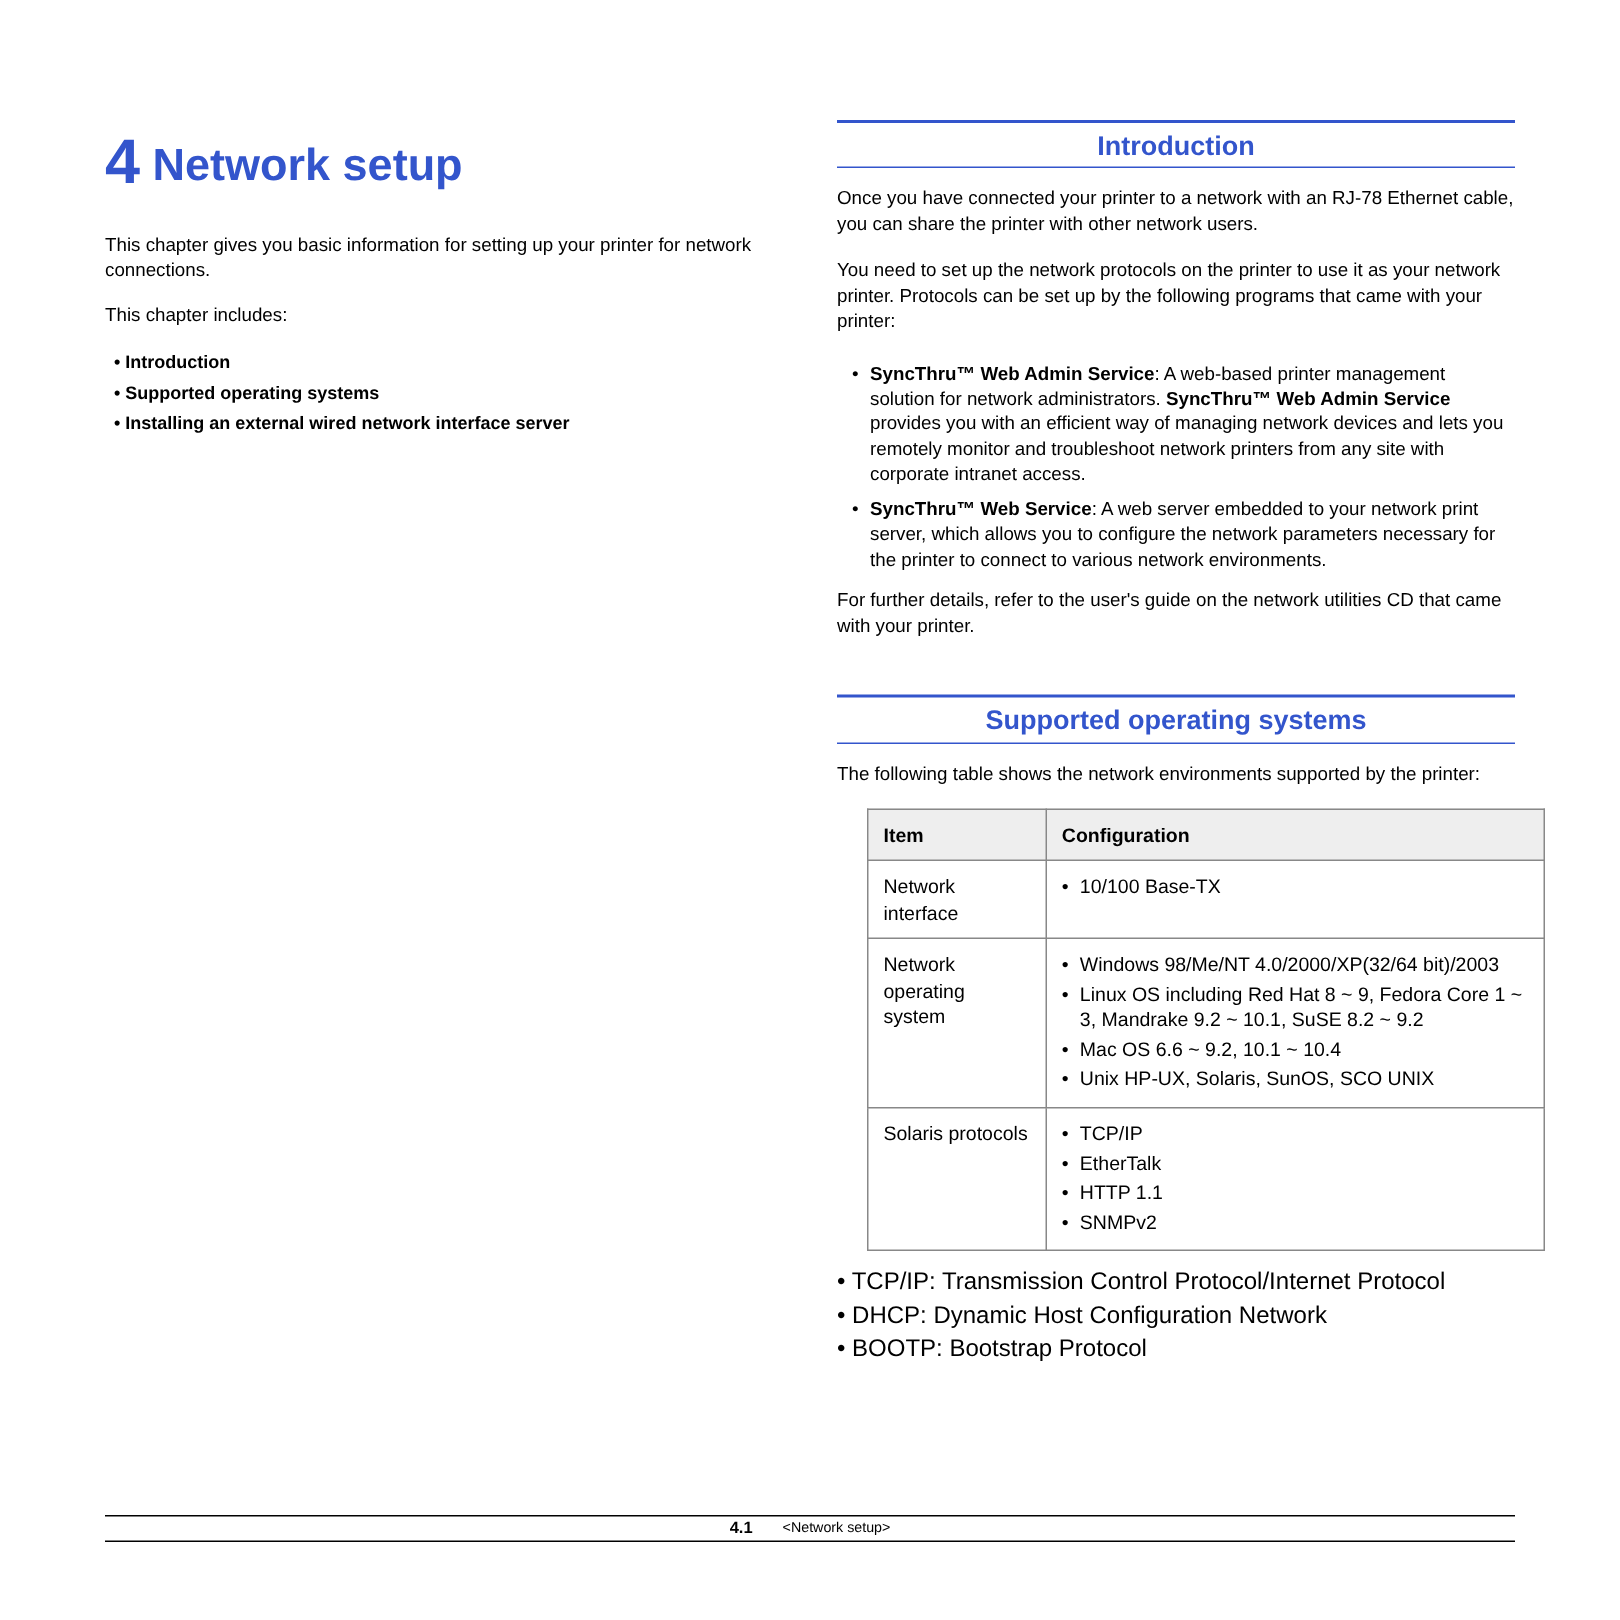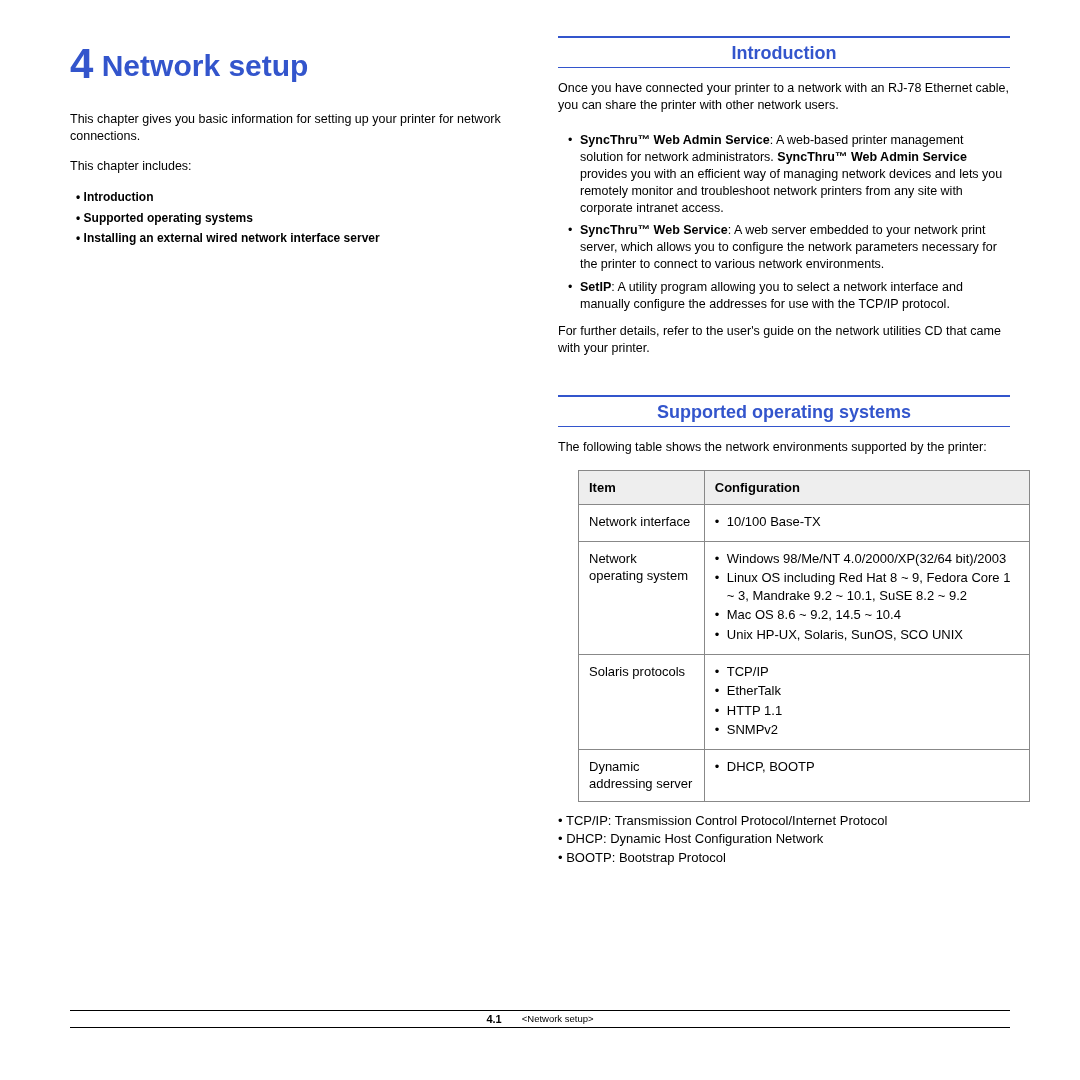--- a/index.html
+++ b/index.html
@@ -7,21 +7,21 @@
     font-family: Arial, Helvetica, sans-serif;
     background: #fff;
     width: 1080px;
     height: 1080px;
     position: relative;
     font-size: 12.5px;
     color: #000;
     line-height: 1.35;
   }
   .page {
-    padding: 36px 70px 0 70px;
+    padding: 80px 70px 0 70px;
     display: flex;
     gap: 36px;
   }
   .col {
     flex: 1;
     min-width: 0;
   }
   .chapter-heading {
     font-size: 30px;
     font-weight: bold;
@@ -98,21 +98,21 @@
     position: relative;
     margin-bottom: 2px;
   }
   .req-cell-list li::before {
     content: "•";
     position: absolute;
     left: 0;
   }
   .footnotes {
     margin-top: 10px;
-    font-size: 13px;
+    font-size: 16px;
   }
   .footnotes div::before { content: "• "; }
   .footnotes div { margin-bottom: 1px; }
   .footer-rule {
     position: absolute;
     left: 70px;
     right: 70px;
     bottom: 52px;
     border-top: 1px solid #000;
     border-bottom: 1px solid #000;
@@ -145,31 +145,29 @@
       <li>Introduction</li>
       <li>Supported operating systems</li>
       <li>Installing an external wired network interface server</li>
     </ul>
   </div>
 
   <div class="col">
 
     <div class="section-h">Introduction</div>
     <p class="para">Once you have connected your printer to a network with an RJ-78 Ethernet cable, you can share the printer with other network users.</p>
+    <p class="para">You need to set up the network protocols on the printer to use it as your network printer. Protocols can be set up by the following programs that came with your printer:</p>
 
     <ul class="bullets">
       <li>
         <b>SyncThru™ Web Admin Service</b><span>: A web-based printer management solution for network administrators. </span><b>SyncThru™ Web Admin Service</b><span> provides you with an efficient way of managing network devices and lets you remotely monitor and troubleshoot network printers from any site with corporate intranet access.</span>
       </li>
       <li>
         <b>SyncThru™ Web Service</b><span>: A web server embedded to your network print server, which allows you to configure the network parameters necessary for the printer to connect to various network environments.</span>
       </li>
-      <li>
-        <b>SetIP</b><span>: A utility program allowing you to select a network interface and manually configure the addresses for use with the TCP/IP protocol.</span>
-      </li>
     </ul>
 
     <p class="para">For further details, refer to the user's guide on the network utilities CD that came with your printer.</p>
 
     <div class="section-h mt">Supported operating systems</div>
     <p class="para">The following table shows the network environments supported by the printer:</p>
 
     <table class="req-table">
       <thead>
         <tr>
@@ -185,44 +183,36 @@
               <li>10/100 Base-TX</li>
             </ul>
           </td>
         </tr>
         <tr>
           <td>Network operating system</td>
           <td>
             <ul class="req-cell-list">
               <li>Windows 98/Me/NT 4.0/2000/XP(32/64 bit)/2003</li>
               <li>Linux OS including Red Hat 8 ~ 9, Fedora Core 1 ~ 3, Mandrake 9.2 ~ 10.1, SuSE 8.2 ~ 9.2</li>
-              <li>Mac OS 8.6 ~ 9.2, 14.5 ~ 10.4</li>
+              <li>Mac OS 6.6 ~ 9.2, 10.1 ~ 10.4</li>
               <li>Unix HP-UX, Solaris, SunOS, SCO UNIX</li>
             </ul>
           </td>
         </tr>
         <tr>
           <td>Solaris protocols</td>
           <td>
             <ul class="req-cell-list">
               <li>TCP/IP</li>
               <li>EtherTalk</li>
               <li>HTTP 1.1</li>
               <li>SNMPv2</li>
             </ul>
           </td>
         </tr>
-        <tr>
-          <td>Dynamic addressing server</td>
-          <td>
-            <ul class="req-cell-list">
-              <li>DHCP, BOOTP</li>
-            </ul>
-          </td>
-        </tr>
       </tbody>
     </table>
 
     <div class="footnotes">
       <div>TCP/IP: Transmission Control Protocol/Internet Protocol</div>
       <div>DHCP: Dynamic Host Configuration Network</div>
       <div>BOOTP: Bootstrap Protocol</div>
     </div>
 
   </div>

